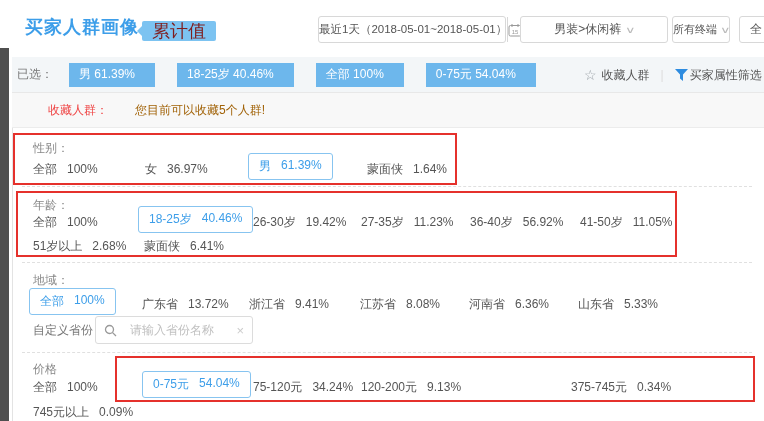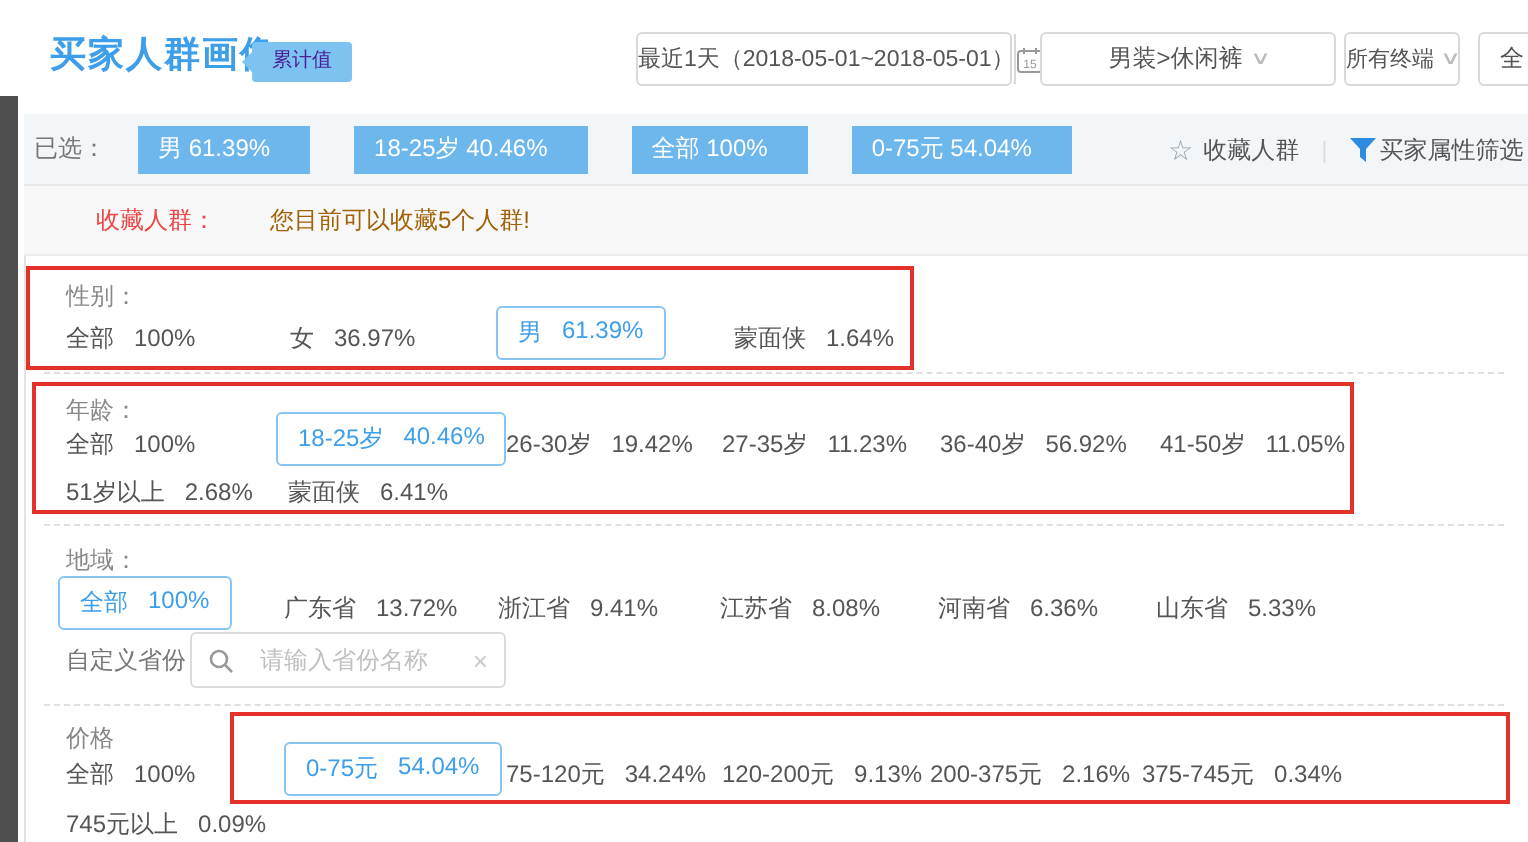--- a/index.html
+++ b/index.html
@@ -2,21 +2,21 @@
 <html><head>
 <meta charset="utf-8">
 <style>
   html,body{margin:0;padding:0}
   body{width:764px;height:421px;overflow:hidden;background:#fff;
        font-family:"Liberation Sans","DejaVu Sans",sans-serif;position:relative}
   #app{position:absolute;inset:0}
   .abs{position:absolute}
   .strip{left:0;top:48px;width:9px;height:373px;background:#4f4f4f}
   .title{left:25px;top:15px;font-size:18px;font-weight:bold;color:#3d9ee9;letter-spacing:1px}
-  .badge{left:126px;top:21px;background:#7cc3f1;color:#4c1d95;font-size:10px;line-height:18px;
+  .badge{left:142px;top:21px;background:#7cc3f1;color:#7f1d1d;font-size:18px;line-height:18px;
          padding:1px 10px;border-radius:2px}
   .badge::before{content:"";position:absolute;left:-5px;top:5px;
          border-top:5px solid transparent;border-bottom:5px solid transparent;
          border-right:5px solid #7cc3f1}
   .hbtn{border:1px solid #d8d8d8;border-radius:3px;height:27px;background:#fff;
         display:flex;align-items:center;font-size:12px;color:#555;box-sizing:border-box;cursor:pointer}
   .datebtn{left:318px;top:16px;width:188px}
   .datetext{flex:1;text-align:right;white-space:nowrap;font-size:11.5px}
   .calcell{width:25px;height:100%;border-left:1px solid #d8d8d8;display:flex;
            align-items:center;justify-content:center}
@@ -210,23 +210,20 @@
   <div class="abs selbox" style="left:142px;top:371px">
     <span>0-75元</span>
       <span>54.04%</span>
   </div>
   <div class="abs opt" style="left:253px;top:379px">
     <span class="n">75-120元</span><span class="v">34.24%</span>
   </div>
   <div class="abs opt" style="left:361px;top:379px">
     <span class="n">120-200元</span><span class="v">9.13%</span>
   </div>
-  <div class="abs opt" style="left:465px;top:379px">
-    <span class="n">200-375元</span><span class="v">2.16%</span>
-  </div>
   <div class="abs opt" style="left:571px;top:379px">
     <span class="n">375-745元</span><span class="v">0.34%</span>
   </div>
   <div class="abs opt" style="left:33px;top:404px">
     <span class="n">745元以上</span><span class="v">0.09%</span>
   </div>
   <div class="abs redbox" style="left:115px;top:356px;width:636px;height:42px"></div>
 
 </div>
 

